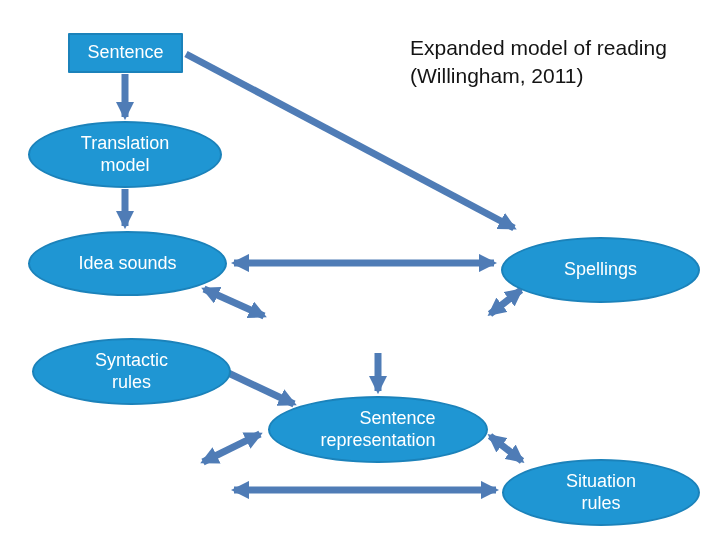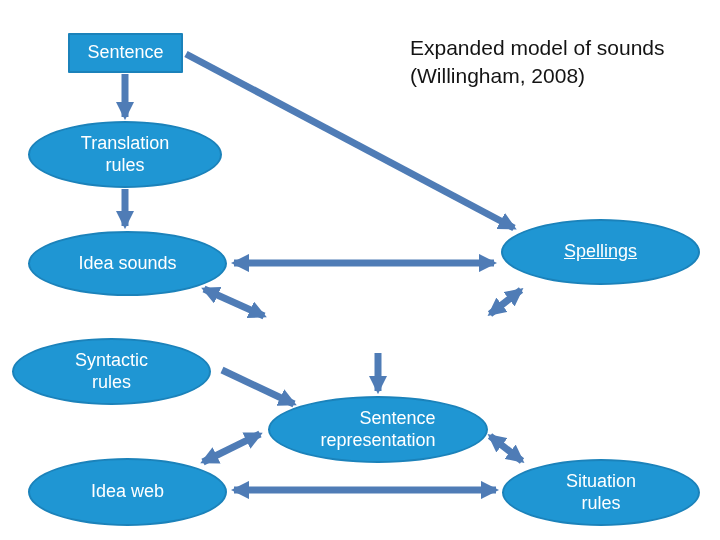--- a/index.html
+++ b/index.html
@@ -36,23 +36,23 @@
   .rect{border-radius:1px;}
   .title{
     position:absolute;left:410px;top:34px;width:300px;
     color:var(--title-text);
     font-size:21px;line-height:1.32;
     text-align:left;
   }
   .n-letters{left:68px;top:33px;width:115px;height:40px;}
   .n-translation{left:28px;top:121px;width:194px;height:67px;}
   .n-wordsounds{left:28px;top:231px;width:199px;height:65px;}
-  .n-spellings{left:501px;top:219px;width:199px;height:66px;text-decoration:underline;}
+  .n-spellings{left:501px;top:237px;width:199px;height:66px;}
   .n-wordmeanings{left:268px;top:286px;width:217px;height:66px;}
-  .n-syntactic{left:12px;top:338px;width:199px;height:67px;}
+  .n-syntactic{left:32px;top:338px;width:199px;height:67px;}
   .n-sentence{left:268px;top:396px;width:220px;height:67px;text-align:right;}
   .n-ideaweb{left:28px;top:458px;width:199px;height:68px;}
   .n-situation{left:502px;top:459px;width:198px;height:67px;}
 </style>
 </head>
 <body>
 
 <div class="canvas">
 
   <svg class="arrows" viewBox="0 0 720 540" xmlns="http://www.w3.org/2000/svg">
@@ -68,38 +68,37 @@
     <line x1="204" y1="289" x2="264" y2="316" marker-start="url(#ah)" marker-end="url(#ah)"></line>
     <line x1="490" y1="314" x2="521" y2="290" marker-start="url(#ah)" marker-end="url(#ah)"></line>
     <line x1="378" y1="353" x2="378" y2="391" marker-end="url(#ah)"></line>
     <line x1="222" y1="370" x2="294" y2="404" marker-end="url(#ah)"></line>
     <line x1="203" y1="462" x2="260" y2="434" marker-start="url(#ah)" marker-end="url(#ah)"></line>
     <line x1="490" y1="436" x2="522" y2="461" marker-start="url(#ah)" marker-end="url(#ah)"></line>
     <line x1="234" y1="490" x2="496" y2="490" marker-start="url(#ah)" marker-end="url(#ah)"></line>
   </svg>
 
   <div class="title">
-    <div>Expanded model of sounds</div>
-    <div>(Willingham, 2008)</div>
+    <div>Expanded model of reading</div>
+    <div>(Willingham, 2011)</div>
   </div>
 
   <div class="node rect n-letters">Sentence</div>
 
   <div class="node ellipse n-translation">Translation
-rules</div>
+model</div>
 
   <div class="node ellipse n-wordsounds">Idea sounds</div>
 
   <div class="node ellipse n-spellings">Spellings</div>
 
 
   <div class="node ellipse n-syntactic">Syntactic
 rules</div>
 
   <div class="node ellipse n-sentence">Sentence
 representation</div>
 
-  <div class="node ellipse n-ideaweb">Idea web</div>
 
   <div class="node ellipse n-situation">Situation
 rules</div>
 
 </div>
 
 </body></html>

